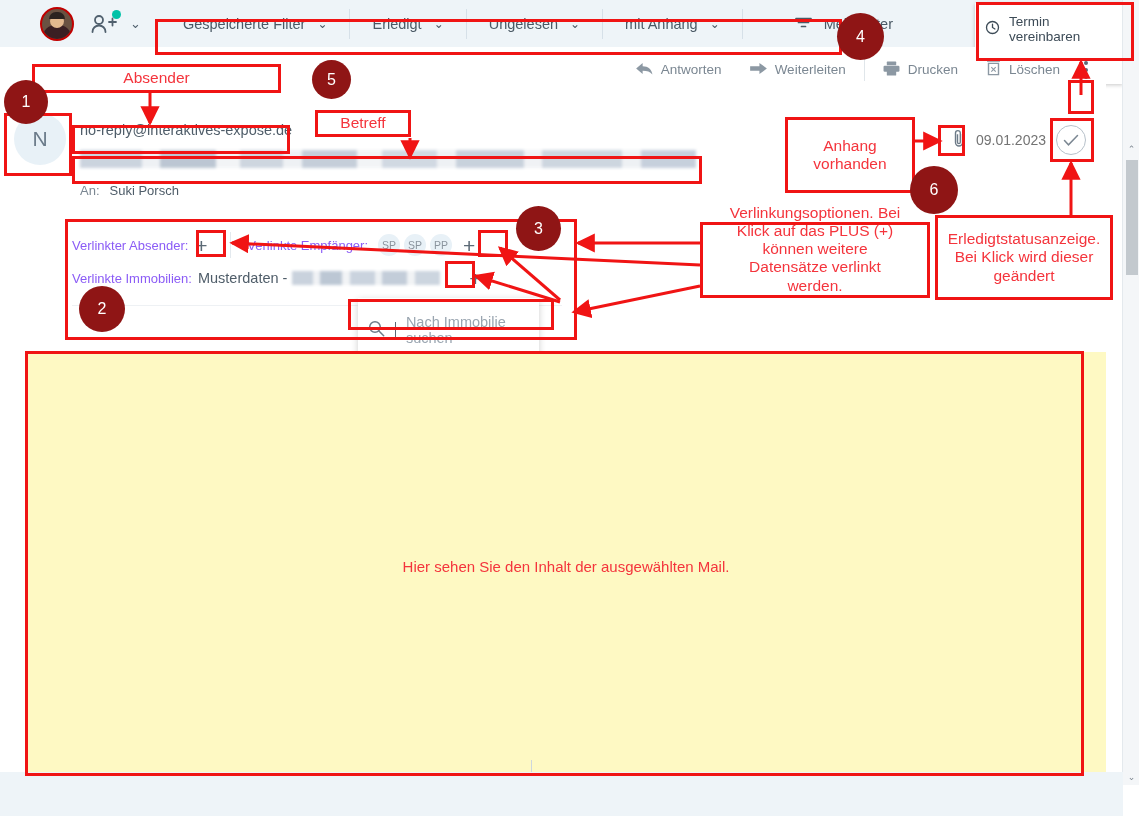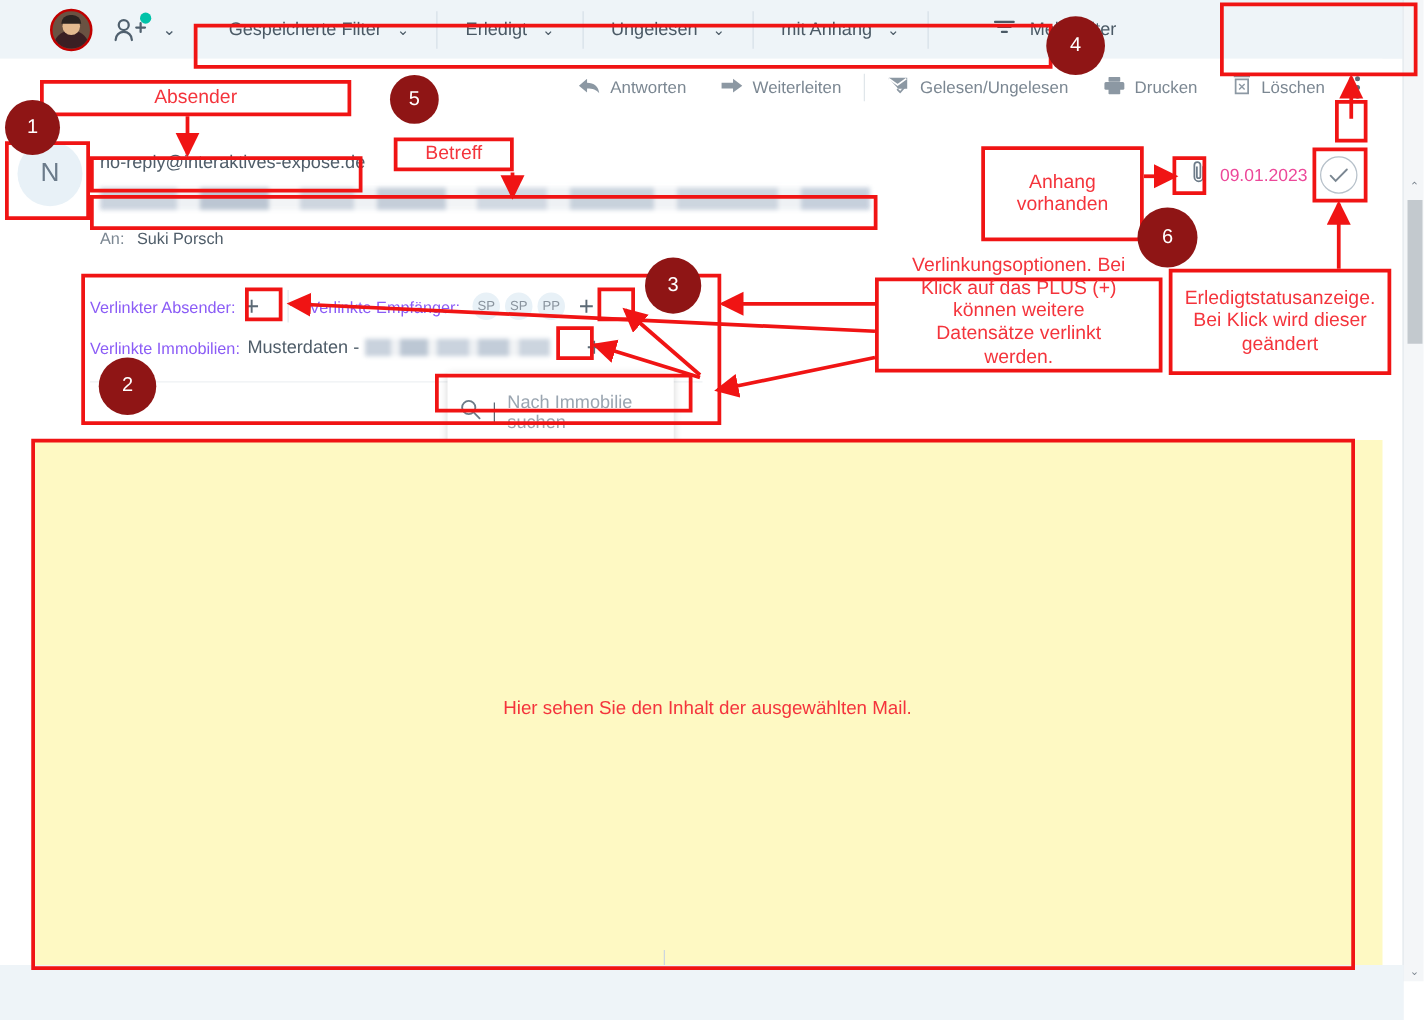--- a/index.html
+++ b/index.html
@@ -109,21 +109,21 @@
     position:absolute; left:80px; top:91px;
     font-size:13px; color:#7b8792;
   }
   .mh-to b { font-weight:400; color:#4f5d69; margin-left:10px; }
 
   .mh-right {
     position:absolute; right:20px; top:33px;
     display:flex; align-items:center; gap:10px;
   }
   .clip-ic { color:#6d7b88; }
-  .mh-date { font-size:14px; color:#ec4899; }
+  .mh-date { font-size:14px; color:#737373; }
   .status-circle {
     width:30px; height:30px; border-radius:50%;
     border:1px solid #b7c1ca; color:#7b8792;
     display:flex; align-items:center; justify-content:center;
   }
 
   
   .linkarea { position:absolute; left:0; top:222px; width:1106px; }
   .linkrow1 {
     position:absolute; left:72px; top:10px;
@@ -260,49 +260,59 @@
         <span>
           <svg width="17" height="13" viewBox="0 0 17 13" stroke="#4a5965" stroke-width="1.7" stroke-linecap="round">
             <path d="M1 2.5h15M3.5 6.5h10M6.5 10.5h4"></path>
           </svg>
         </span>
         <span>Mehr Filter</span>
       </div>
     </div>
   </div>
 
+  <div class="topright">
+    <div class="tr-item">
+      <span>
+        <svg width="15" height="15" viewBox="0 0 16 16" fill="none" stroke="#3d4b57" stroke-width="1.4">
+          <circle cx="8" cy="8" r="6.4"></circle>
+            <path d="M8 4.4V8l2.6 1.6" stroke-linecap="round"></path>
+        </svg>
+      </span>
+      <span>Termin vereinbaren</span>
+    </div>
+    <div class="tr-item">
+      <span>
+        <svg width="13" height="15" viewBox="0 0 14 16" fill="#1f2a33">
+          <rect x="1.5" y="6.8" width="11" height="8" rx="1.3"></rect>
+          <path d="M4 6.8V4.6a3 3 0 0 1 6 0v2.2" fill="none" stroke="#1f2a33" stroke-width="1.7"></path>
+        </svg>
+      </span>
+      <span>Berechtigungen</span>
+    </div>
+  </div>
 
   <div class="mailbar">
     <div class="mb-item">
       <span>
         <svg width="17" height="13" viewBox="0 0 18 14" fill="#8c98a3">
             <path d="M7 1 0 7l7 6V9.5c5 0 8 1 10.5 4C17 8 13 4.5 7 4.5z"></path>
           </svg>
       </span>
       <span>Antworten</span>
     </div>
     <div class="mb-item">
       <span>
         <svg width="17" height="13" viewBox="0 0 18 14" fill="#8c98a3">
             <path d="M10 1v3.5H0v5h10V13l8-6z"></path>
           </svg>
       </span>
       <span>Weiterleiten</span>
     </div>
     <div class="mb-sep"></div>
-    <div class="mb-item">
-      <span>
-        <svg width="18" height="14" viewBox="0 0 19 15" fill="none" stroke="#8c98a3" stroke-width="1.5">
-          <path d="M1 2h15v8H8.5" fill="#8c98a3"></path>
-            <path d="M1 2l7.5 5.5L16 2" stroke="#fff"></path>
-          <path d="M8.5 11.5l2.2 2.2 4-4.6" stroke-linecap="round"></path>
-        </svg>
-      </span>
-      <span>Gelesen/Ungelesen</span>
-    </div>
     <div class="mb-item">
       <span>
         <svg width="17" height="15" viewBox="0 0 18 16" fill="#8c98a3">
           <rect x="4" y="0.6" width="10" height="4" rx="0.6"></rect>
           <rect x="0.5" y="5" width="17" height="6.5" rx="1.3"></rect>
           <rect x="4" y="10" width="10" height="5.4" rx="0.6"></rect>
         </svg>
       </span>
       <span>Drucken</span>
     </div>

